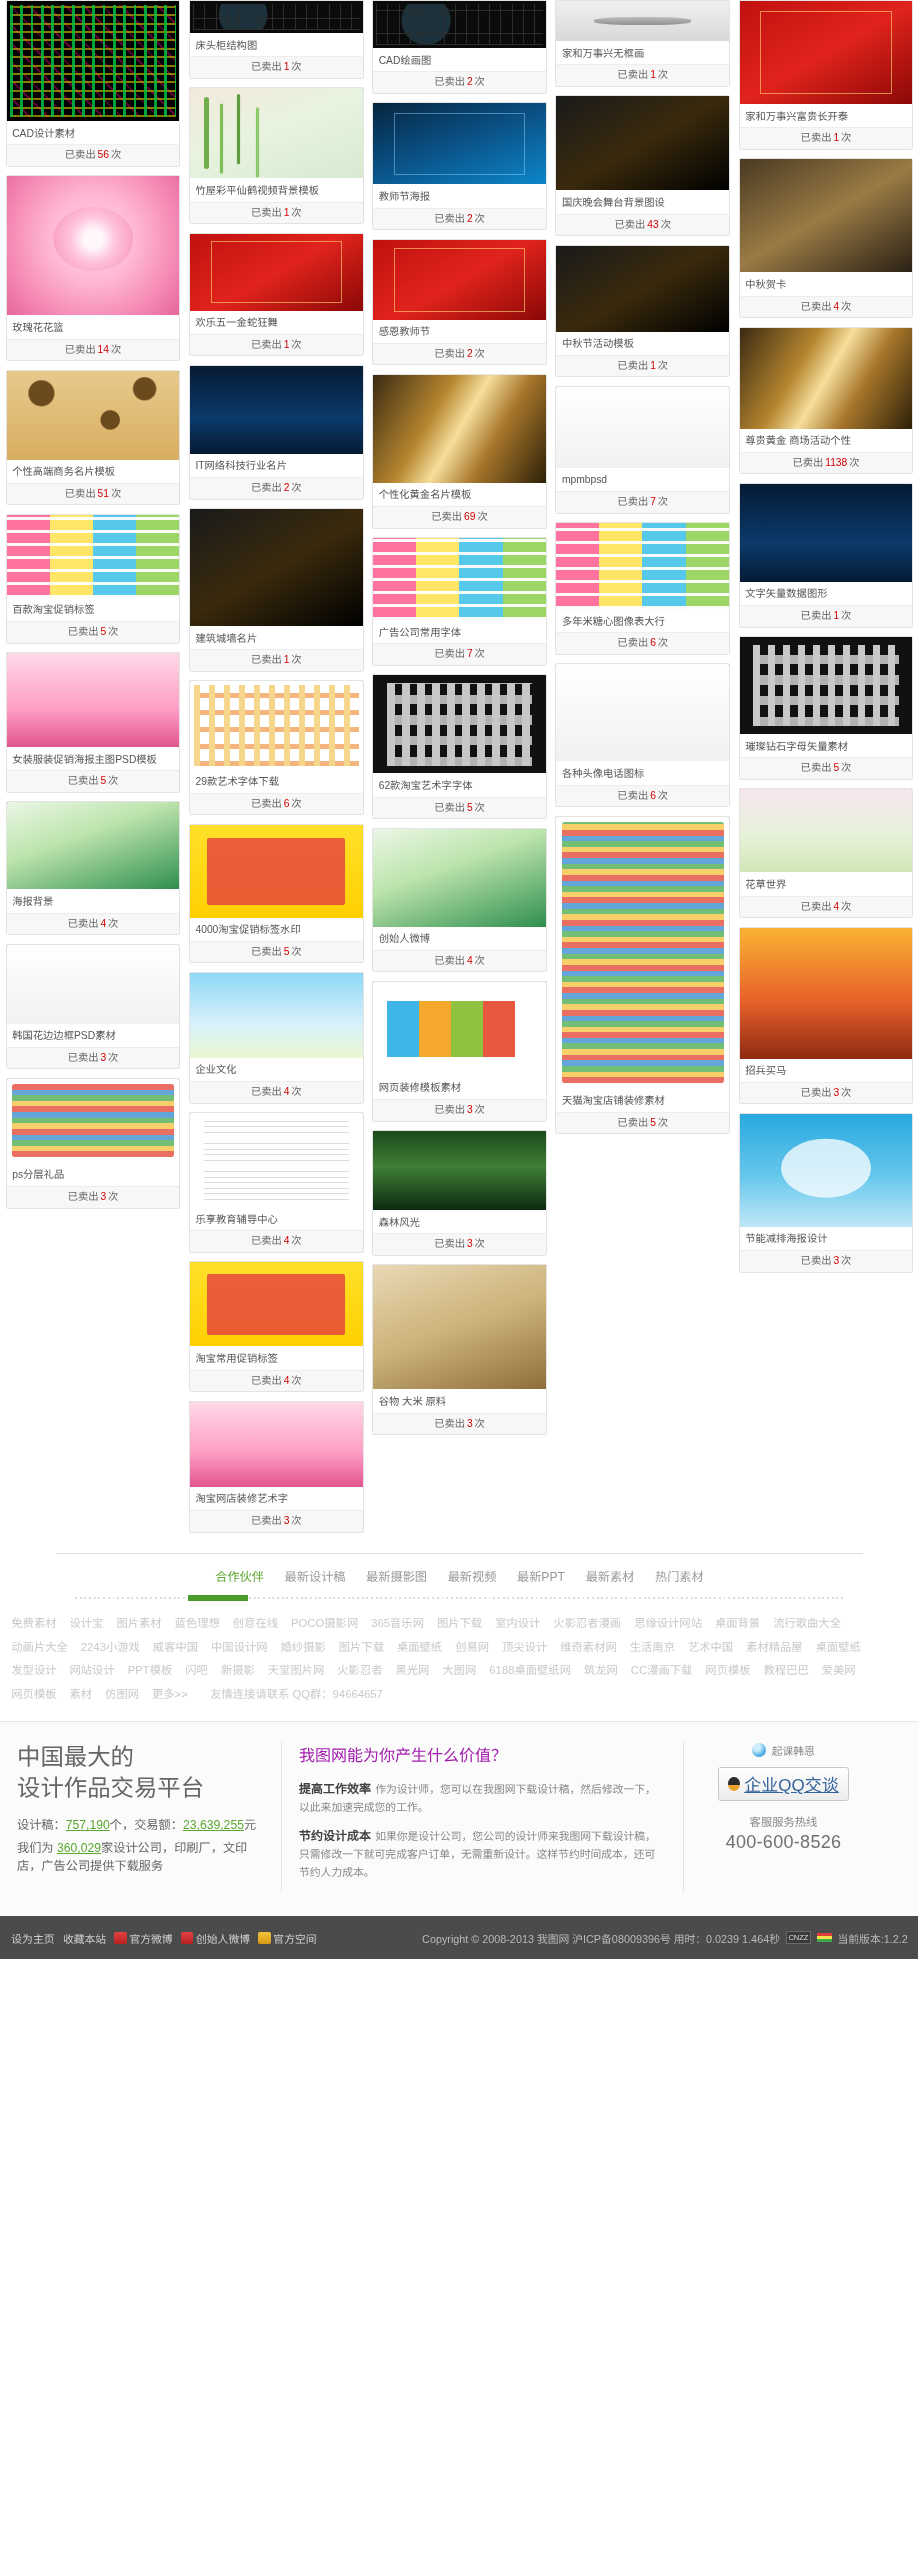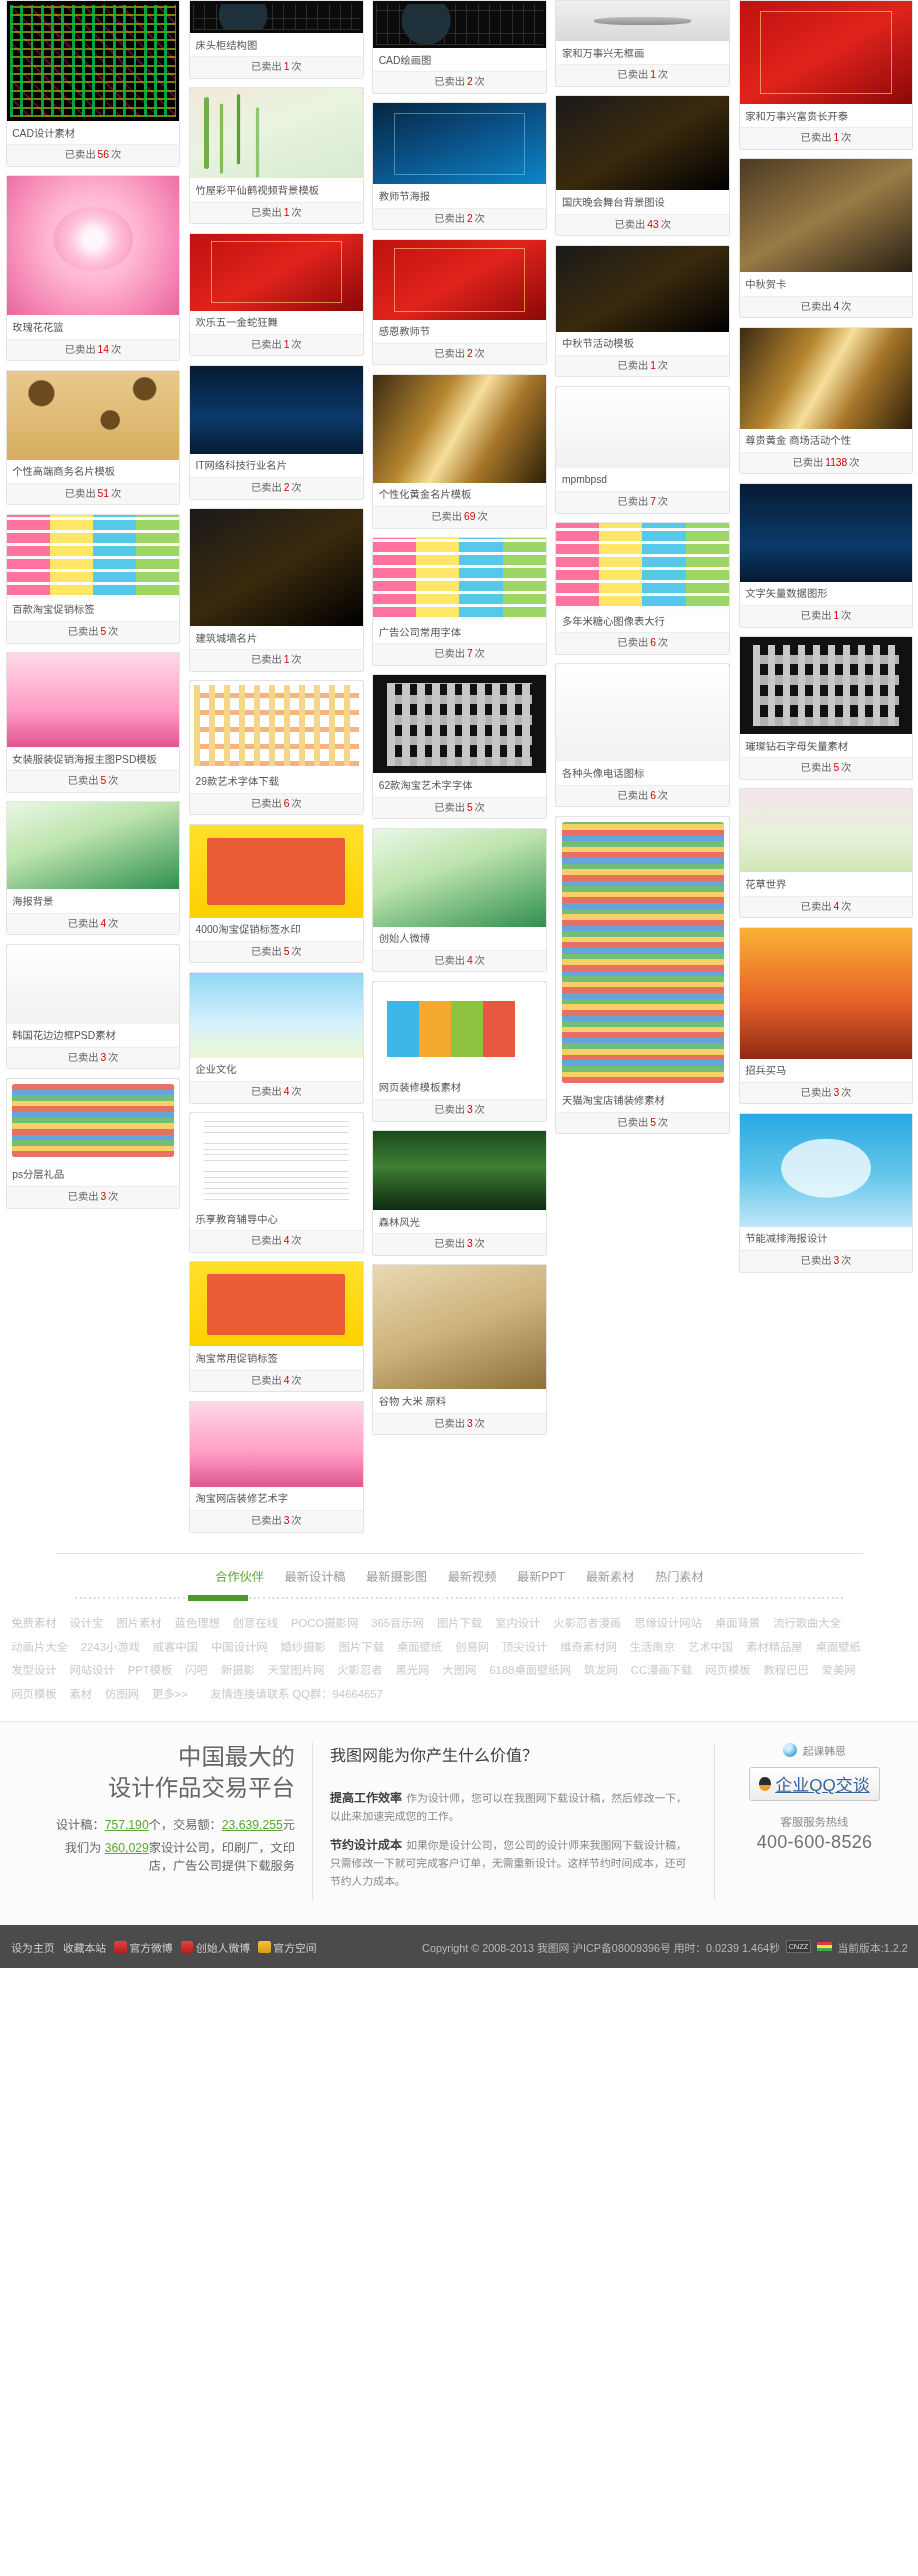--- a/index.html
+++ b/index.html
@@ -182,27 +182,27 @@
   .linkcloud .qq { font-size:11.3px; color:#c9c9c9; margin-left:9.4px; }
 
   
   .value {
     border-top:0.9px solid #e6e6e6;
     background:#fbfbfb;
     display:flex;
     padding:20.6px 0 24.4px 0;
   }
   .value .col { padding:0 17px; }
-  .v-left { width:281px; text-align:right;margin-left:31px; }
+  .v-left { width:281px; text-align:left; }
   .v-left h2 { font-size:23.4px; line-height:31px; font-weight:normal; color:#666; }
   .v-left .stat1 { font-size:12.2px; color:#666; margin-top:11.3px; }
   .v-left .stat2 { font-size:12.2px; color:#666; margin-top:4.7px; }
   .v-left .num { color:#5aa832;text-decoration:underline; }
   .v-mid { width:403px; border-left:0.9px solid #e4e4e4; border-right:0.9px solid #e4e4e4; }
-  .v-mid h3 { font-size:16px; font-weight:normal; color:#404040; margin-bottom:22px; }
+  .v-mid h3 { font-size:16px; font-weight:normal; color:#a21caf; margin-bottom:13px; }
   .v-mid .lead { font-size:12px; color:#404040;font-weight:bold; }
   .v-mid .body { font-size:10.8px; color:#888; line-height:16px; }
   .v-mid .blk { margin-bottom:11.3px; }
   .v-right { width:199px; text-align:center; }
   .v-right .qqline { display:flex; align-items:center; justify-content:center; gap:5.6px; font-size:10.8px; color:#8a8a8a; }
   .bubble-icon { width:14px; height:14px; border-radius:50%;
     background: radial-gradient(circle at 35% 30%, #cfeefc 0 25%, #5fb8e8 60%, #2a7fb8 100%); display:inline-block; }
   .qq-btn {
     display:inline-flex; align-items:center; gap:3.8px;
     margin-top:8.4px; padding:3.8px 9.4px;

